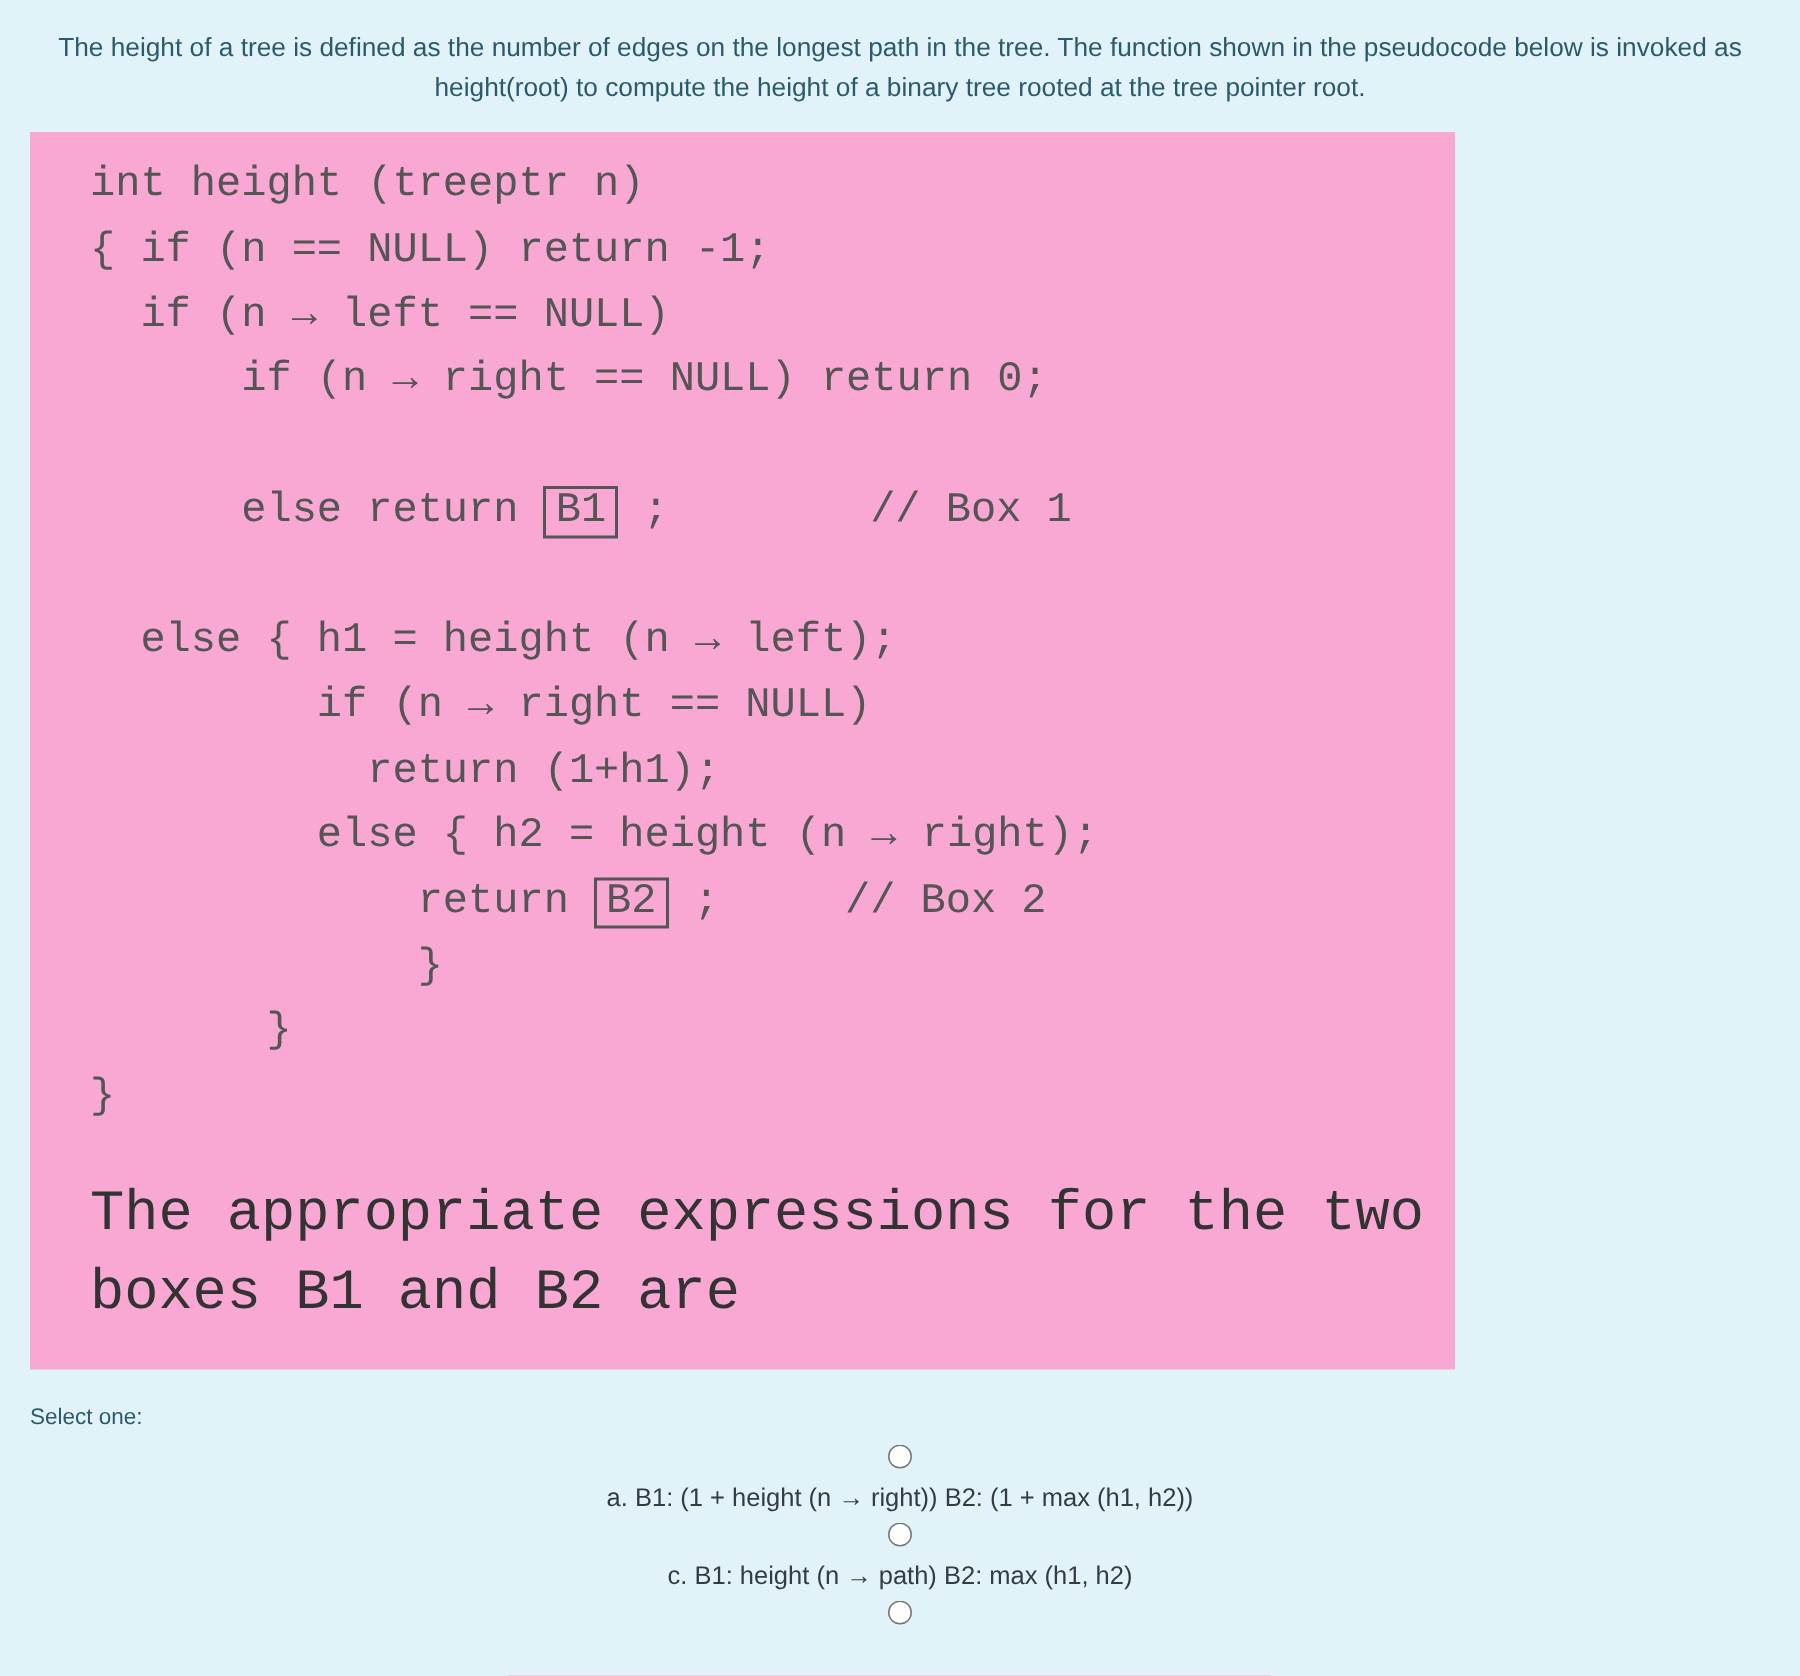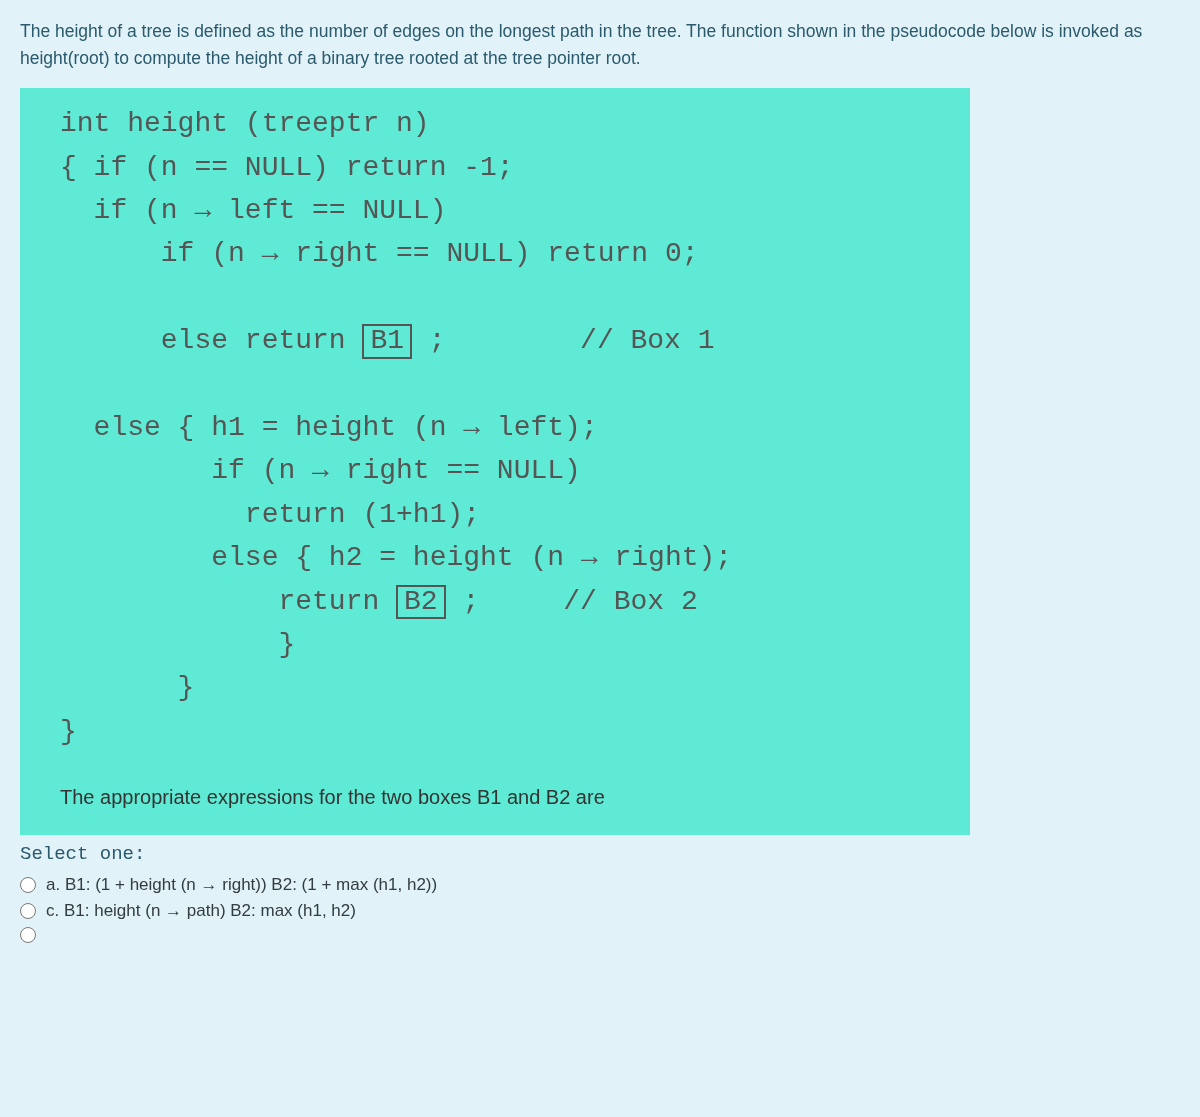--- a/index.html
+++ b/index.html
@@ -8,64 +8,65 @@
     padding: 18px 20px;
     background: #e1f2f8;
     font-family: Arial, Helvetica, sans-serif;
     font-size: 17.5px;
     color: #2a5a6c;
     width: 1200px;
   }
   .question-text {
     line-height: 1.55;
     margin-bottom: 16px;
+    text-align: center;
   }
   .code-box {
-    background: #5eead4;
+    background: #f9a8d4;
     padding: 14px 16px 24px 40px;
     width: 950px;
     color: #444;
   }
   .code {
     font-family: "Courier New", Courier, monospace;
     font-size: 28px;
     color: #555;
     line-height: 1.55;
     white-space: pre;
   }
   .boxed {
     display: inline-block;
     border: 2px solid #555;
     padding: 0 6px;
     line-height: 1.1;
     vertical-align: baseline;
   }
   .ending {
-    font-family: Liberation Sans, sans-serif;
-    font-size: 20px;
+    font-family: Liberation Mono, monospace;
+    font-size: 38px;
     color: #333;
     margin-top: 30px;
     line-height: 1.4;
   }
   .select-one {
-    margin-top: 8px;
+    margin-top: 23px;
     color: #2a5a6c;
-    font-size: 19px;
-    font-family: Liberation Mono, monospace;
+    font-size: 15px;
   }
   .options {
     margin-top: 10px;
   }
   .opt {
     display: flex;
     align-items: center;
     gap: 10px;
     margin: 6px 0;
     color: #333c40;
     font-size: 17px;
+    flex-direction: column;
   }
   .opt input[type=radio] {
     width: 16px;
     height: 16px;
     margin: 0;
   }
 </style>
 </head>
 <body>
 

